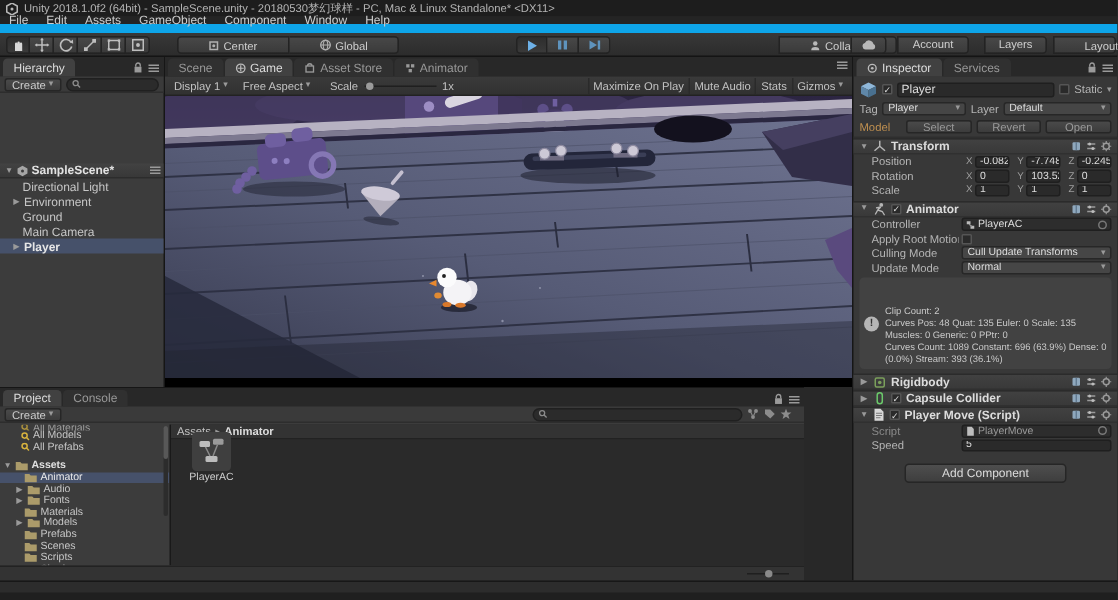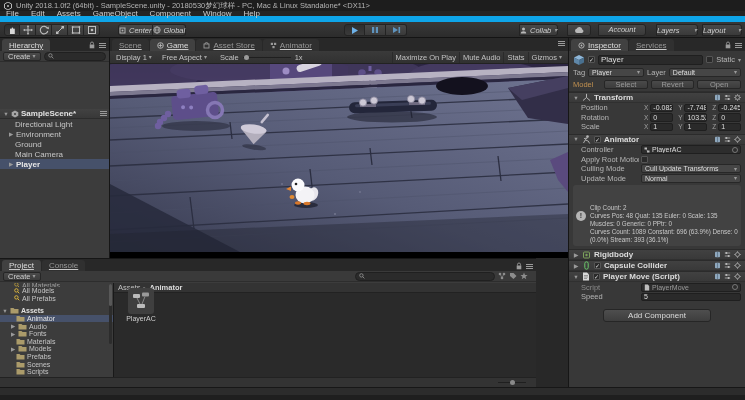--- a/index.html
+++ b/index.html
@@ -17,27 +17,27 @@
   #maintoolbar { left:0; top:22px; width:745px; height:16px;
                  background:linear-gradient(#383838,#2c2c2c); border-bottom:1px solid #141414; }
   .tb-group { position:absolute; top:2px; display:flex; }
   .toolbtn { height:12px; width:16px; background:linear-gradient(#484848,#3a3a3a);
              border:1px solid #232323; border-left-width:0; display:flex; align-items:center;
              justify-content:center; }
   .tb-group .toolbtn:first-child { border-left-width:1px; border-radius:3px 0 0 3px; }
   .tb-group .toolbtn:last-child { border-radius:0 3px 3px 0; }
   .toolbtn.single { border-left-width:1px; border-radius:3px; }
   .toolbtn.on { background:linear-gradient(#2e2e2e,#3a3a3a); }
-  .toolbtn.lbl { width:auto; padding:0 0; gap:3px; font-size:7.5px; color:#cfcfcf;font-style:italic; }
+  .toolbtn.lbl { width:auto; padding:0 20px; gap:3px; font-size:7.5px; color:#cfcfcf; }
   .dd-arrow { font-size:6px; color:#9a9a9a; line-height:1; }
 
   
   .panel { position:absolute; background:#3c3c3c; }
   .tabbar { height:13px; background:#282828; display:flex; align-items:flex-end; padding-left:2px;
-            position:relative;text-decoration:underline; }
+            position:relative; }
   .tab { height:12px; padding:0 7px; margin-right:1px; font-size:8px; color:#989898;
          background:#303030; border-radius:3px 3px 0 0; display:flex; align-items:center; gap:3px; }
   .tab.active { background:#414141; color:#dcdcdc; }
   .tab-icons { position:absolute; right:3px; top:3px; display:flex; gap:4px; align-items:center; }
   .minirow { height:11px; display:flex; align-items:center; padding:0 3px; gap:3px;
              background:#3a3a3a; border-bottom:1px solid #2d2d2d; }
   .minibtn { height:9px; display:flex; align-items:center; gap:2px; padding:0 4px;
              background:linear-gradient(#4a4a4a,#3c3c3c); border:1px solid #262626;
              border-radius:2px; font-size:7.5px; color:#cfcfcf; }
   .searchbox { flex:1; height:9px; background:#2b2b2b; border:1px solid #202020; border-radius:5px;
@@ -256,21 +256,21 @@
       </svg>
     </div>
   </div>
   <div class="tb-group" style="left:598px;">
     <div class="toolbtn lbl single" style="width:48px; justify-content:space-between;flex-direction:column;">
       <span>Account</span>
       <span class="dd-arrow">▾</span>
     </div>
   </div>
   <div class="tb-group" style="left:656px;">
-    <div class="toolbtn lbl single" style="width:42px; justify-content:space-between;">
+    <div class="toolbtn lbl single" style="width:42px; justify-content:space-between;flex-direction:column;">
       <span>Layers</span>
       <span class="dd-arrow">▾</span>
     </div>
   </div>
   <div class="tb-group" style="left:702px;">
     <div class="toolbtn lbl single" style="width:40px; justify-content:space-between;">
       <span>Layout</span>
       <span class="dd-arrow">▾</span>
     </div>
   </div>

